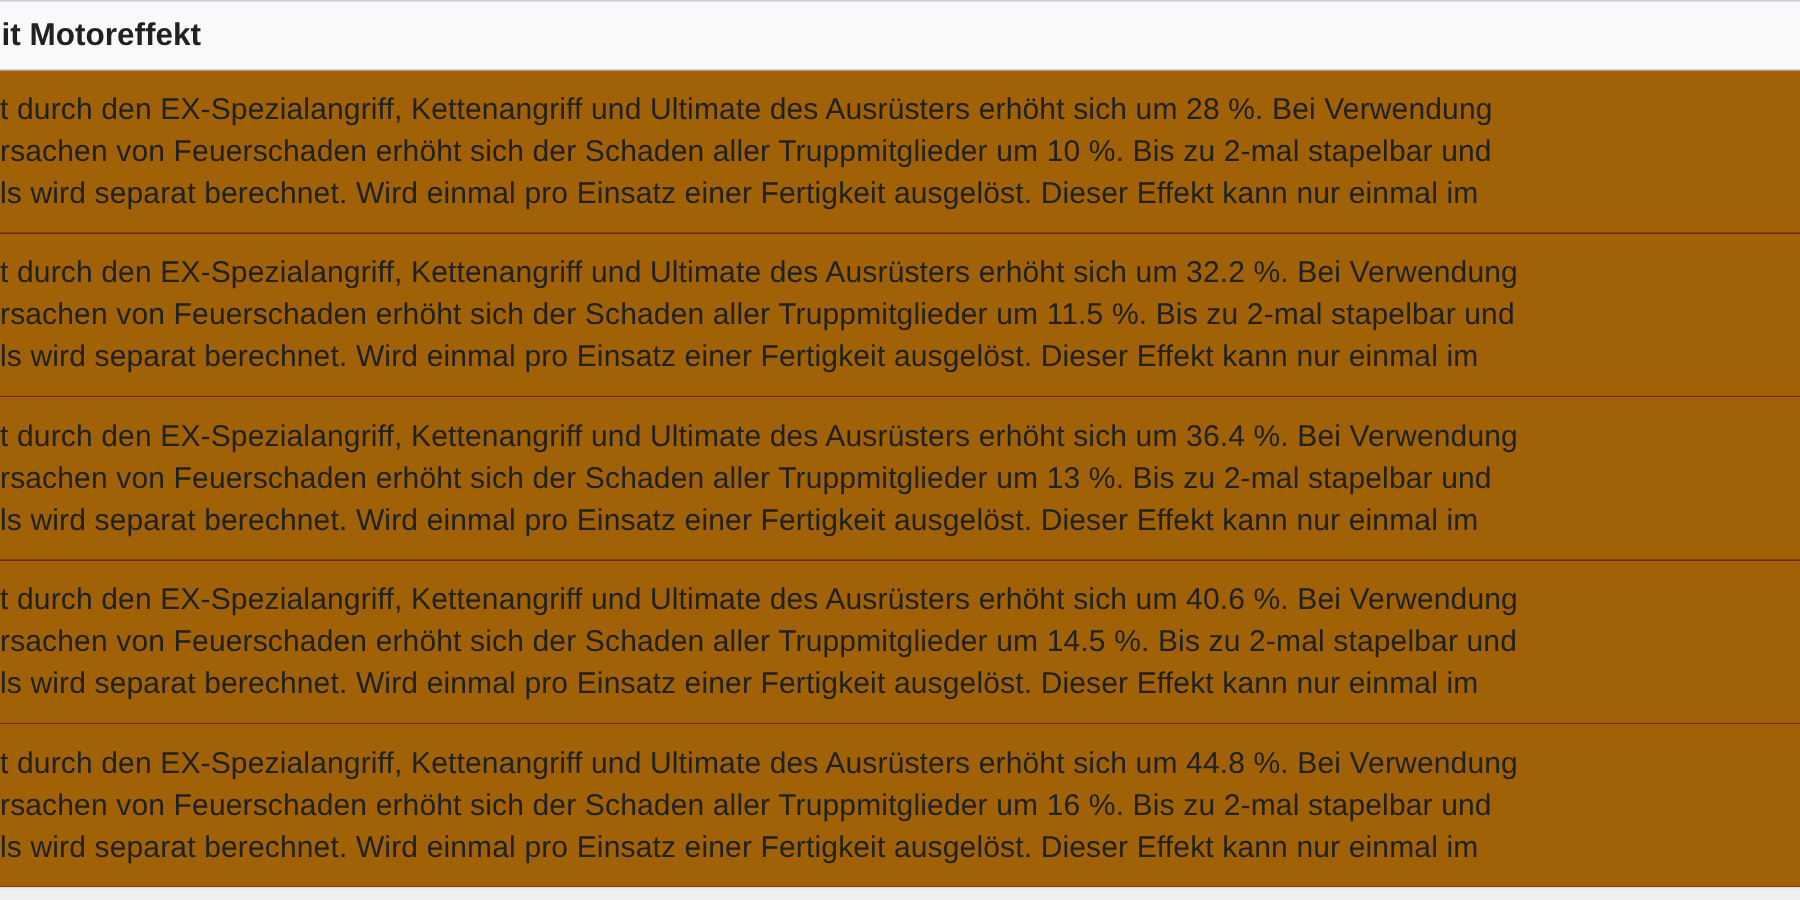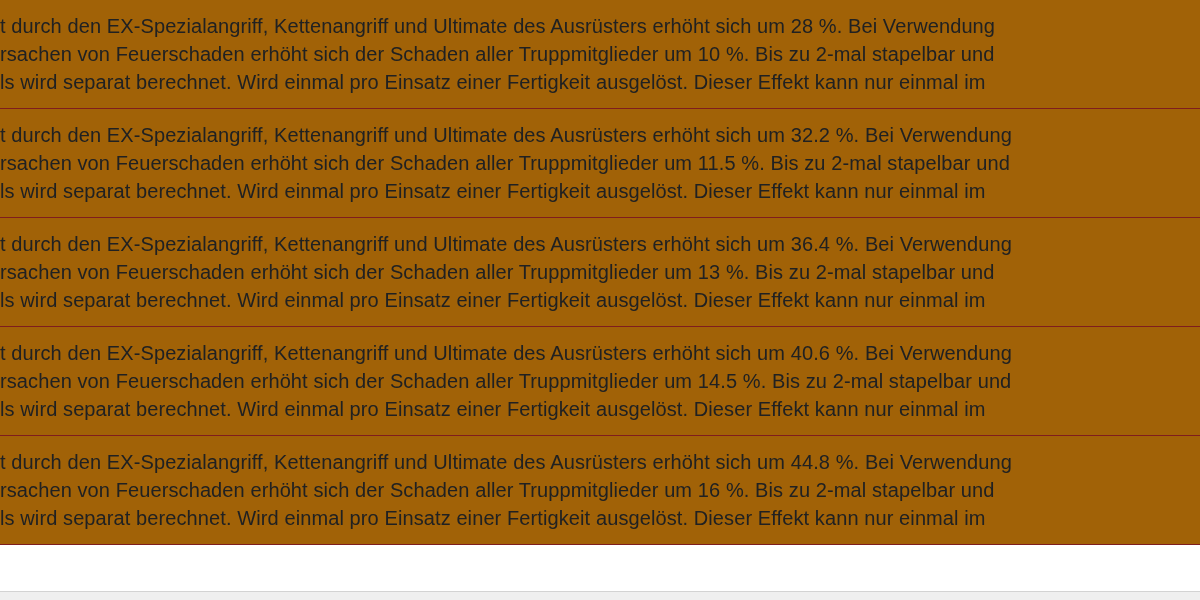--- a/index.html
+++ b/index.html
@@ -53,20 +53,23 @@
     height: 8px;
     background: #efefef;
     border-top: 1px solid #d3d3d3;
   }
 </style>
 </head>
 <body>
 
 <div class="page">
 
+  <div class="section-header">
+    <h2>it Motoreffekt</h2>
+  </div>
 
   <div class="effect-row">
     <div class="effect-line">t durch den EX-Spezialangriff, Kettenangriff und Ultimate des Ausrüsters erhöht sich um 28 %. Bei Verwendung</div>
     <div class="effect-line">rsachen von Feuerschaden erhöht sich der Schaden aller Truppmitglieder um 10 %. Bis zu 2-mal stapelbar und</div>
     <div class="effect-line">ls wird separat berechnet. Wird einmal pro Einsatz einer Fertigkeit ausgelöst. Dieser Effekt kann nur einmal im</div>
   </div>
 
   <div class="effect-row">
     <div class="effect-line">t durch den EX-Spezialangriff, Kettenangriff und Ultimate des Ausrüsters erhöht sich um 32.2 %. Bei Verwendung</div>
     <div class="effect-line">rsachen von Feuerschaden erhöht sich der Schaden aller Truppmitglieder um 11.5 %. Bis zu 2-mal stapelbar und</div>

